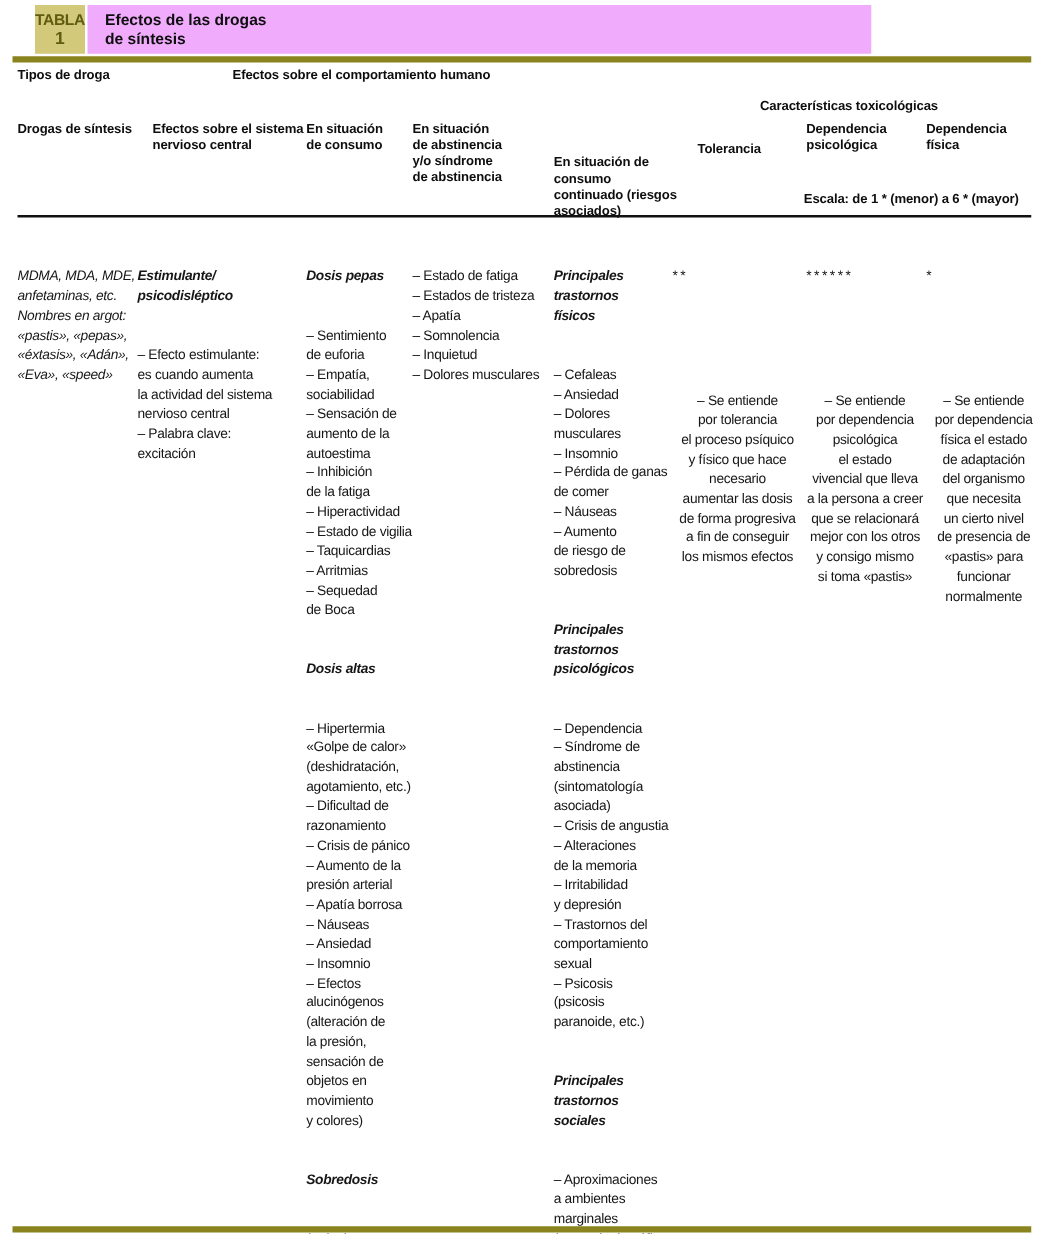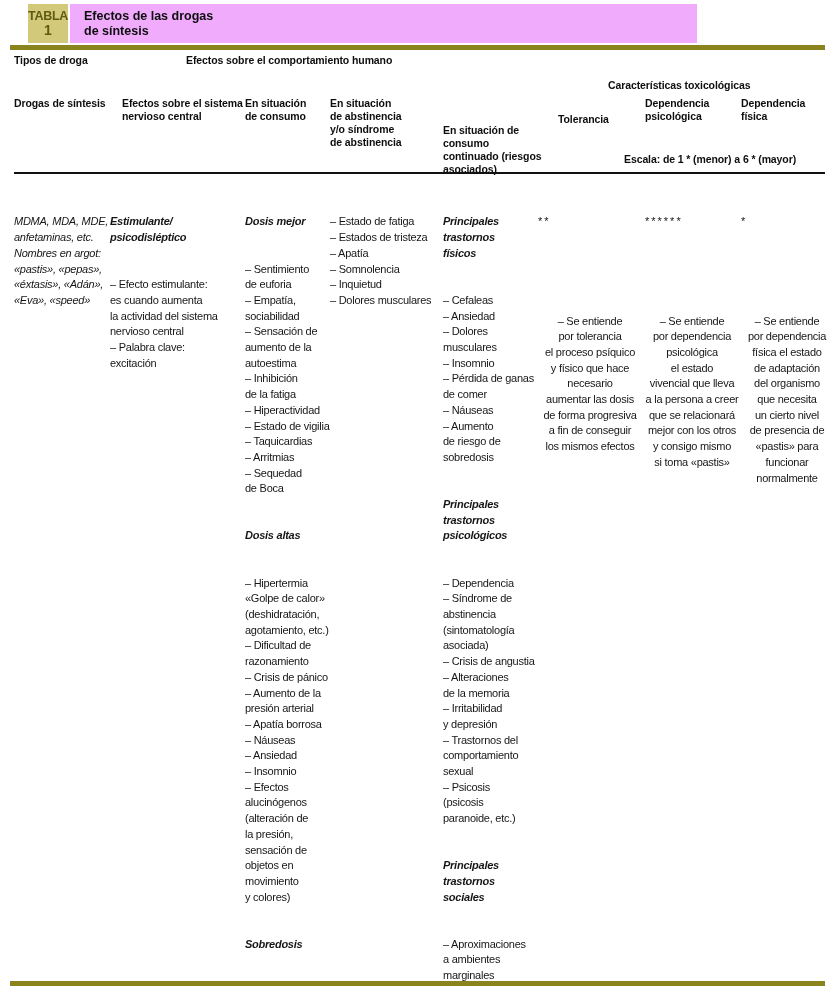--- a/index.html
+++ b/index.html
@@ -84,21 +84,21 @@
   <div class="h" style="left:443px;top:84px;margin-top:40px;">En situación de
 consumo
 continuado (riesgos
 asociados)</div>
   <div class="h" style="left:538px;top:113px;margin-left:20px;">Tolerancia</div>
   <div class="h" style="left:645px;top:97px;">Dependencia
 psicológica</div>
   <div class="h" style="left:741px;top:97px;">Dependencia
 física</div>
 
-  <div class="h" style="left:624px;top:153px;">Escala: de 1 * (menor) a 6 * (mayor)</div>
+  <div class="h" style="left:643px;top:153px;">Escala: de 1 * (menor) a 6 * (mayor)</div>
   <div class="rule"></div>
 
   <div class="col c1">
     <div>MDMA, MDA, MDE,
 anfetaminas, etc.
 Nombres en argot:
 «pastis», «pepas»,
 «éxtasis», «Adán»,
 «Eva», «speed»</div>
   </div>
@@ -108,21 +108,21 @@
 psicodisléptico</div>
     <div>– Efecto estimulante:
 es cuando aumenta
 la actividad del sistema
 nervioso central
 – Palabra clave:
 excitación</div>
   </div>
 
   <div class="col c3">
-    <div class="sub">Dosis mejor</div>
+    <div class="sub">Dosis pepas</div>
     <div>– Sentimiento
 de euforia
 – Empatía,
 sociabilidad
 – Sensación de
 aumento de la
 autoestima
 – Inhibición
 de la fatiga
 – Hiperactividad

